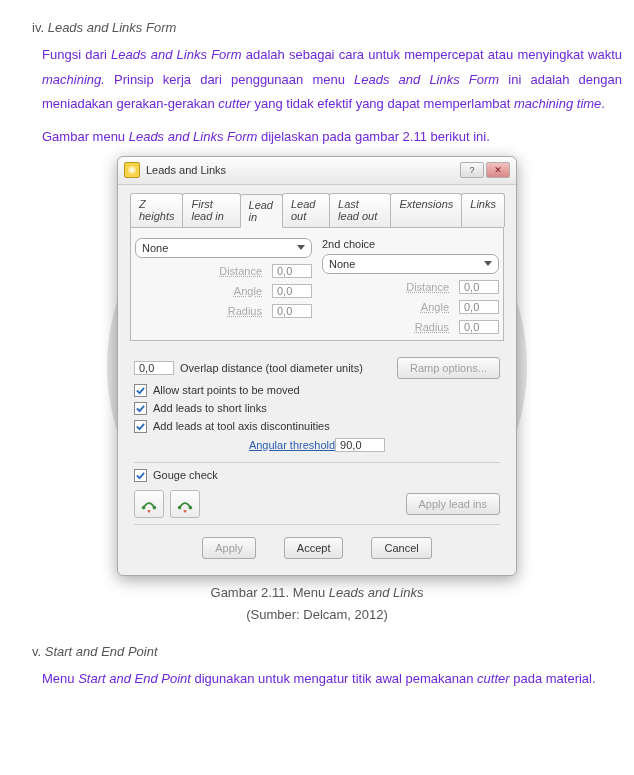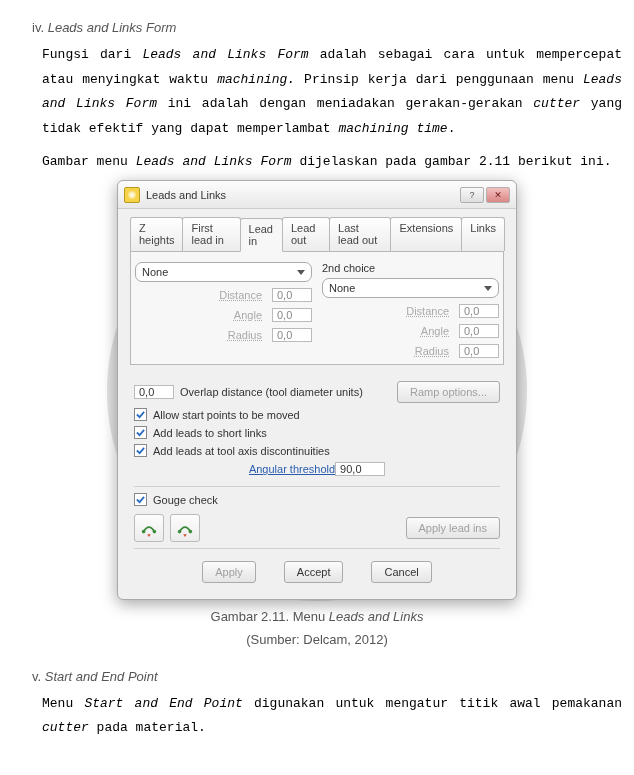--- a/index.html
+++ b/index.html
@@ -7,39 +7,39 @@
   
   .watermark { position: absolute; top: 0; left: 0; right: 0; bottom: 0; z-index: 0; pointer-events: none; display: flex; align-items: center; justify-content: center; }
   .watermark svg { opacity: 0.12; }
   
   .content { position: relative; z-index: 1; padding: 20px 12px; }
   
   .list-item { font-family: Arial, sans-serif; margin-left: 20px; color: #555; }
   .list-item .roman { font-style: normal; }
   .list-item .title { font-style: italic; }
   
-  .para { margin: 8px 0 0 30px; color: #000000; line-height: 1.9; text-align: justify; font-family: Liberation Mono, monospace; }
+  .para { margin: 8px 0 0 30px; color: #6d28d9; line-height: 1.9; text-align: justify; }
   .para .italic { font-style: italic; }
   
   .dialog-wrap { display: flex; justify-content: center; margin: 6px 0; }
   
   .dialog { width: 400px; background: #f0f0f0; border: 1px solid #aaa; border-radius: 6px; box-shadow: 0 4px 16px rgba(0,0,0,0.35); font-size: 11px; font-family: "Segoe UI", Tahoma, sans-serif; color: #333; }
   
   .titlebar { height: 28px; background: linear-gradient(#fdfdfd,#e8e8e8); border-bottom: 1px solid #ccc; border-radius: 6px 6px 0 0; display: flex; align-items: center; padding: 0 6px; }
   .titlebar .icon { width: 16px; height: 16px; margin-right: 6px; background: #f7d34a; border: 1px solid #b89a1e; border-radius: 2px; position: relative; }
   .titlebar .icon::after { content: ""; position: absolute; left: 3px; top: 3px; width: 8px; height: 8px; border-radius: 50%; background: radial-gradient(circle,#fff,#f7d34a); }
   .titlebar .ttl { flex: 1; color: #333; }
   .titlebar .ctl { display: flex; gap: 2px; }
   .winbtn { width: 24px; height: 16px; background: linear-gradient(#f8f8f8,#dedede); border: 1px solid #b0b0b0; border-radius: 2px; display: flex; align-items: center; justify-content: center; font-size: 9px; color: #555; }
   .winbtn.close { background: linear-gradient(#f3c0bf,#d98886); color: #7a2020; }
   
   .dlg-body { padding: 8px 12px 10px; }
   
   .tabs { display: flex; border-bottom: 1px solid #b8b8b8; }
-  .tab { padding: 4px 8px; background: linear-gradient(#fff,#ececec); border: 1px solid #b8b8b8; border-bottom: none; margin-right: -1px; color: #444; border-radius: 3px 3px 0 0; }
+  .tab { padding: 4px 8px; background: linear-gradient(#fff,#ececec); border: 1px solid #b8b8b8; border-bottom: none; margin-right: -1px; color: #444; border-radius: 3px 3px 0 0; font-style: italic; }
   .tab.active { background: #f7f7f7; position: relative; top: 1px; border-bottom: 1px solid #f7f7f7; }
   
   .choices { display: flex; gap: 10px; padding: 10px 4px 6px; border: 1px solid #b8b8b8; border-top: none; background: #f7f7f7; margin-bottom: 8px; }
   .choice { flex: 1; }
   .choice h4 { font-weight: normal; font-size: 11px; margin-bottom: 4px; color: #333; }
   .combo { width: 100%; height: 20px; background: #fff; border: 1px solid #aaa; border-radius: 7px; display: flex; align-items: center; padding: 0 6px; justify-content: space-between; }
   .combo .chev { width: 0; height: 0; border-left: 4px solid transparent; border-right: 4px solid transparent; border-top: 5px solid #555; }
   .field-row { display: flex; justify-content: flex-end; align-items: center; gap: 10px; margin-top: 6px; }
   .field-row label { color: #aaa; text-decoration: underline dotted; }
   .num-input { width: 40px; height: 14px; background: #fff; border: 1px solid #bbb; padding: 0 4px; display: flex; align-items: center; color: #888; font-size: 11px; }

